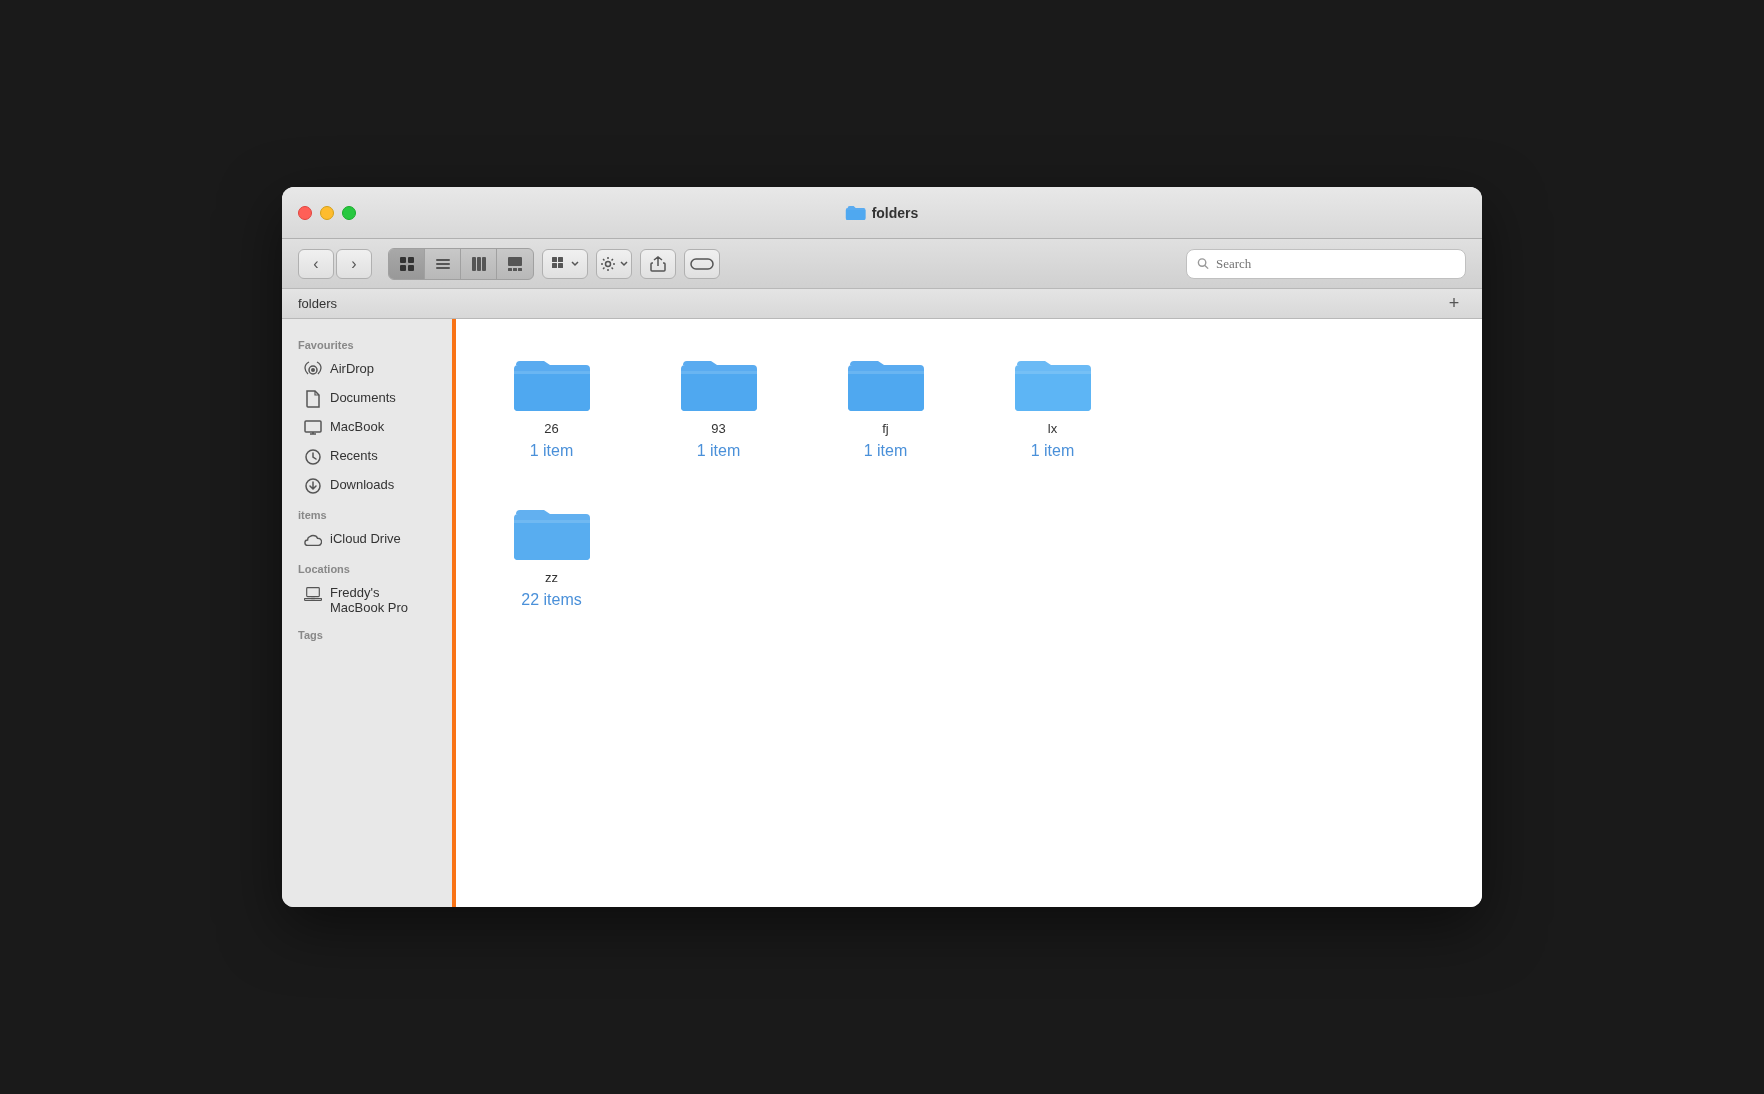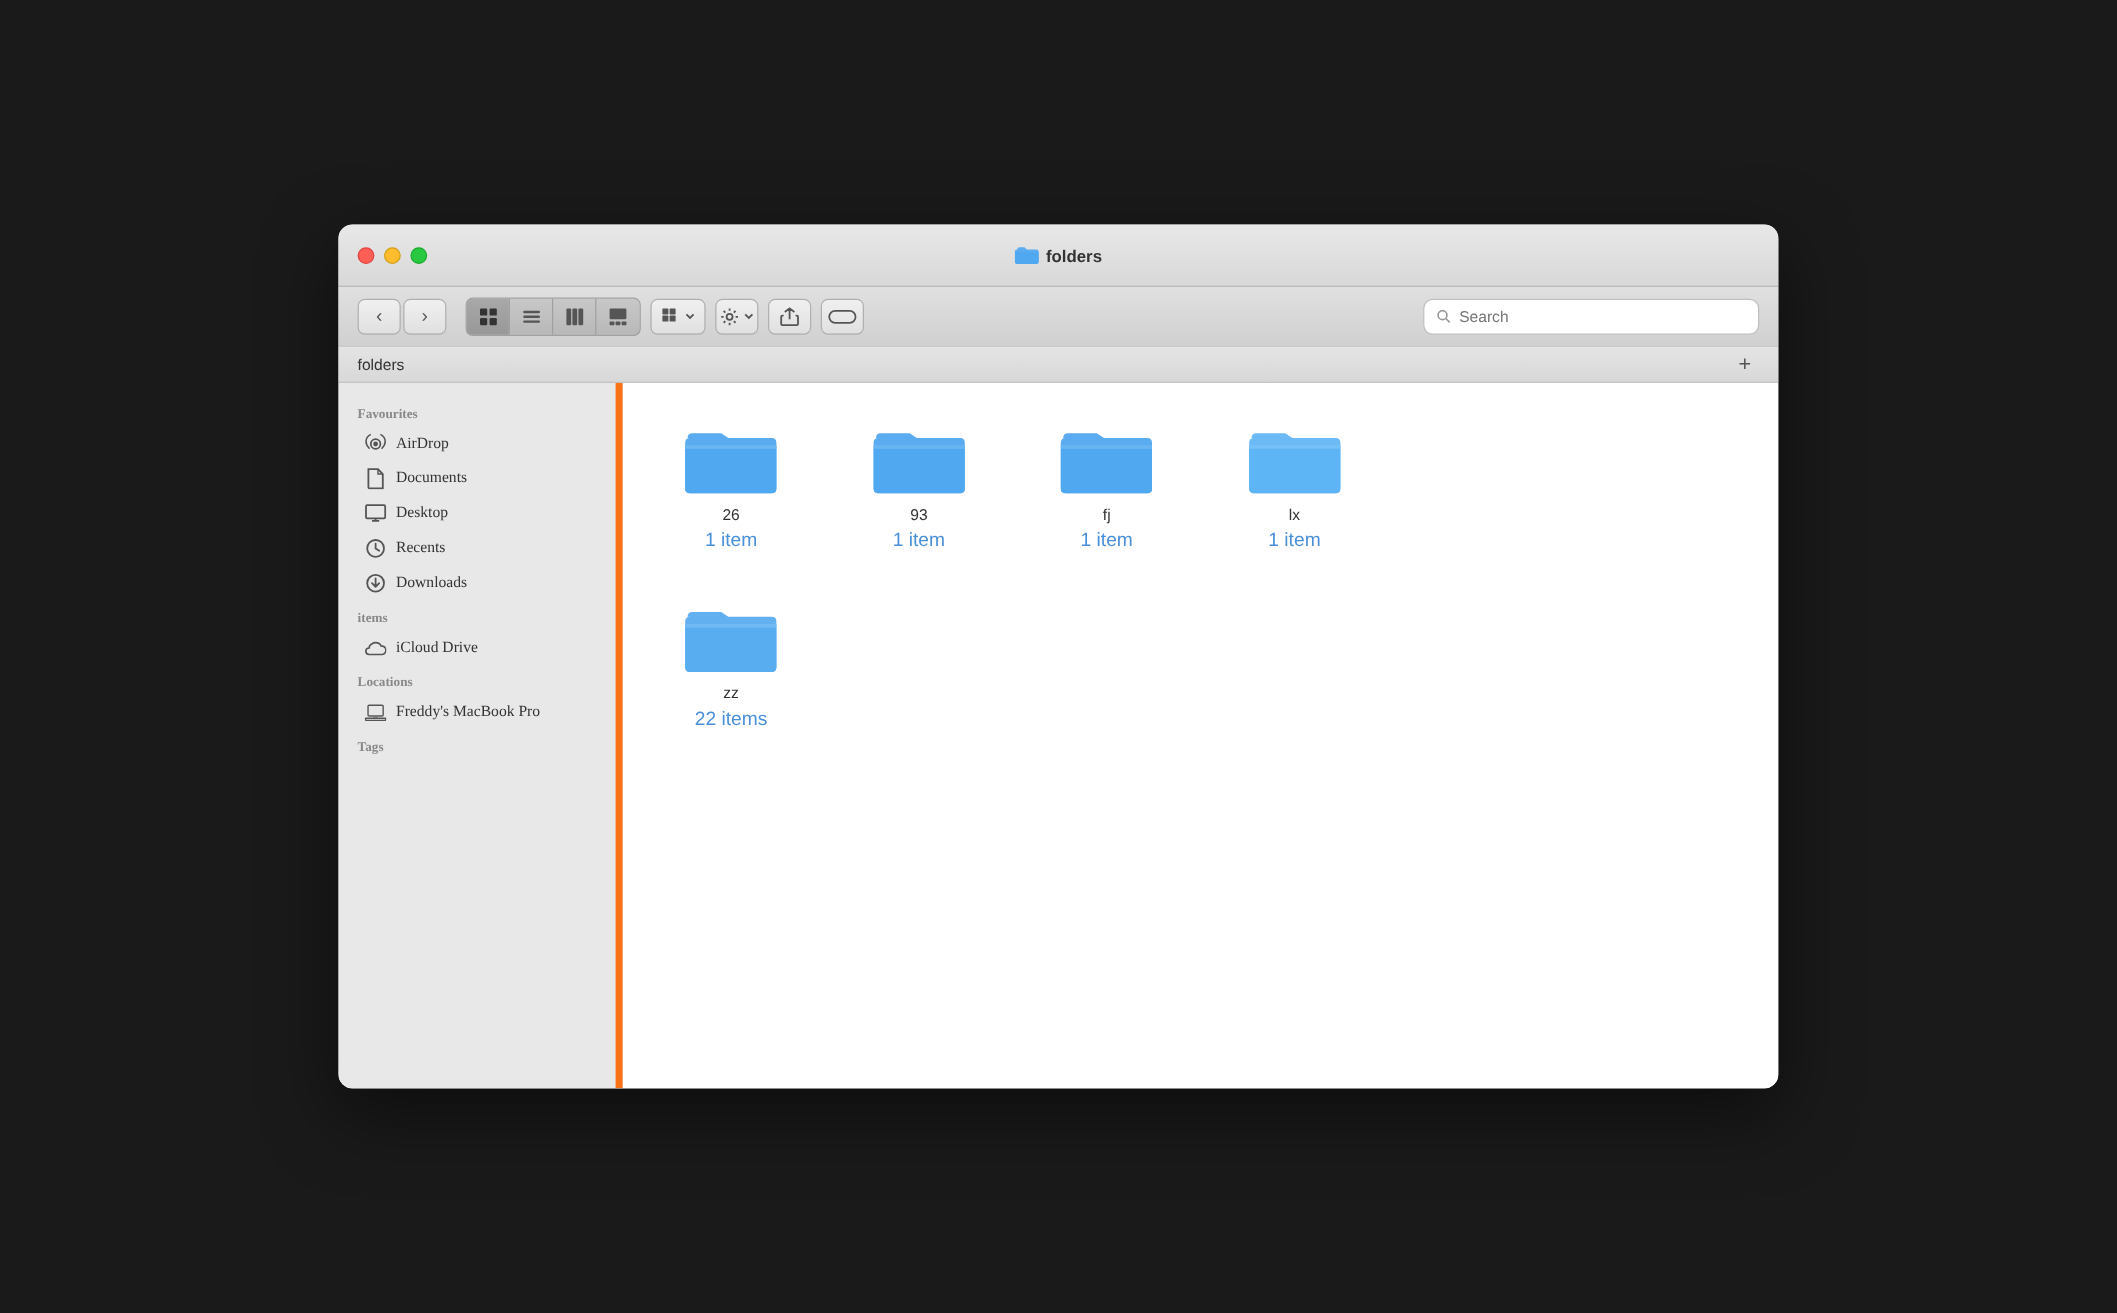--- a/index.html
+++ b/index.html
@@ -165,20 +165,21 @@
       gap: 6px;
     }
 
     .search-bar input {
       border: none;
       outline: none;
       background: transparent;
       font-size: 13px;
       color: #3b82f6;
       width: 100%;
+      font-family: Liberation Serif, serif;
     }
 
     
     .path-bar {
       background: linear-gradient(to bottom, #e4e4e4, #d8d8d8);
       border-bottom: 1px solid #b8b8b8;
       height: 30px;
       display: flex;
       align-items: center;
       padding: 0 16px;
@@ -204,27 +205,26 @@
 
     
     .content-area {
       display: flex;
       flex: 1;
       overflow: hidden;
     }
 
     
     .sidebar {
-      width: 237px;
+      width: 174px;
       background: #e8e8e8;
-      border-right: 6px solid #f97316;
+      border-right: 4px solid #f97316;
       padding: 12px 0;
       overflow-y: auto;
       flex-shrink: 0;
-      font-family: Liberation Serif, serif;
     }
 
     .sidebar-section-header {
       font-size: 11px;
       font-weight: 700;
       color: #888;
       padding: 8px 16px 4px;
       text-transform: none;
       letter-spacing: 0;
     }
@@ -430,21 +430,21 @@
         <span>Documents</span>
       </div>
 
       <div class="sidebar-item">
         <div class="sidebar-icon">
           <svg width="18" height="16" viewBox="0 0 18 16">
             <rect x="1" y="1" width="16" height="11" rx="1" fill="none" stroke="#555" stroke-width="1.5"></rect>
             <path d="M6 14 L12 14 M9 12 L9 14" stroke="#555" stroke-width="1.5"></path>
           </svg>
         </div>
-        <span>Desktop</span>
+        <span>MacBook</span>
       </div>
 
       <div class="sidebar-item">
         <div class="sidebar-icon">
           <svg width="18" height="18" viewBox="0 0 18 18">
             <circle cx="9" cy="9" r="7" fill="none" stroke="#555" stroke-width="1.5"></circle>
             <path d="M9 5 L9 9 L12 11" stroke="#555" stroke-width="1.5" fill="none" stroke-linecap="round"></path>
           </svg>
         </div>
         <span>Recents</span>

